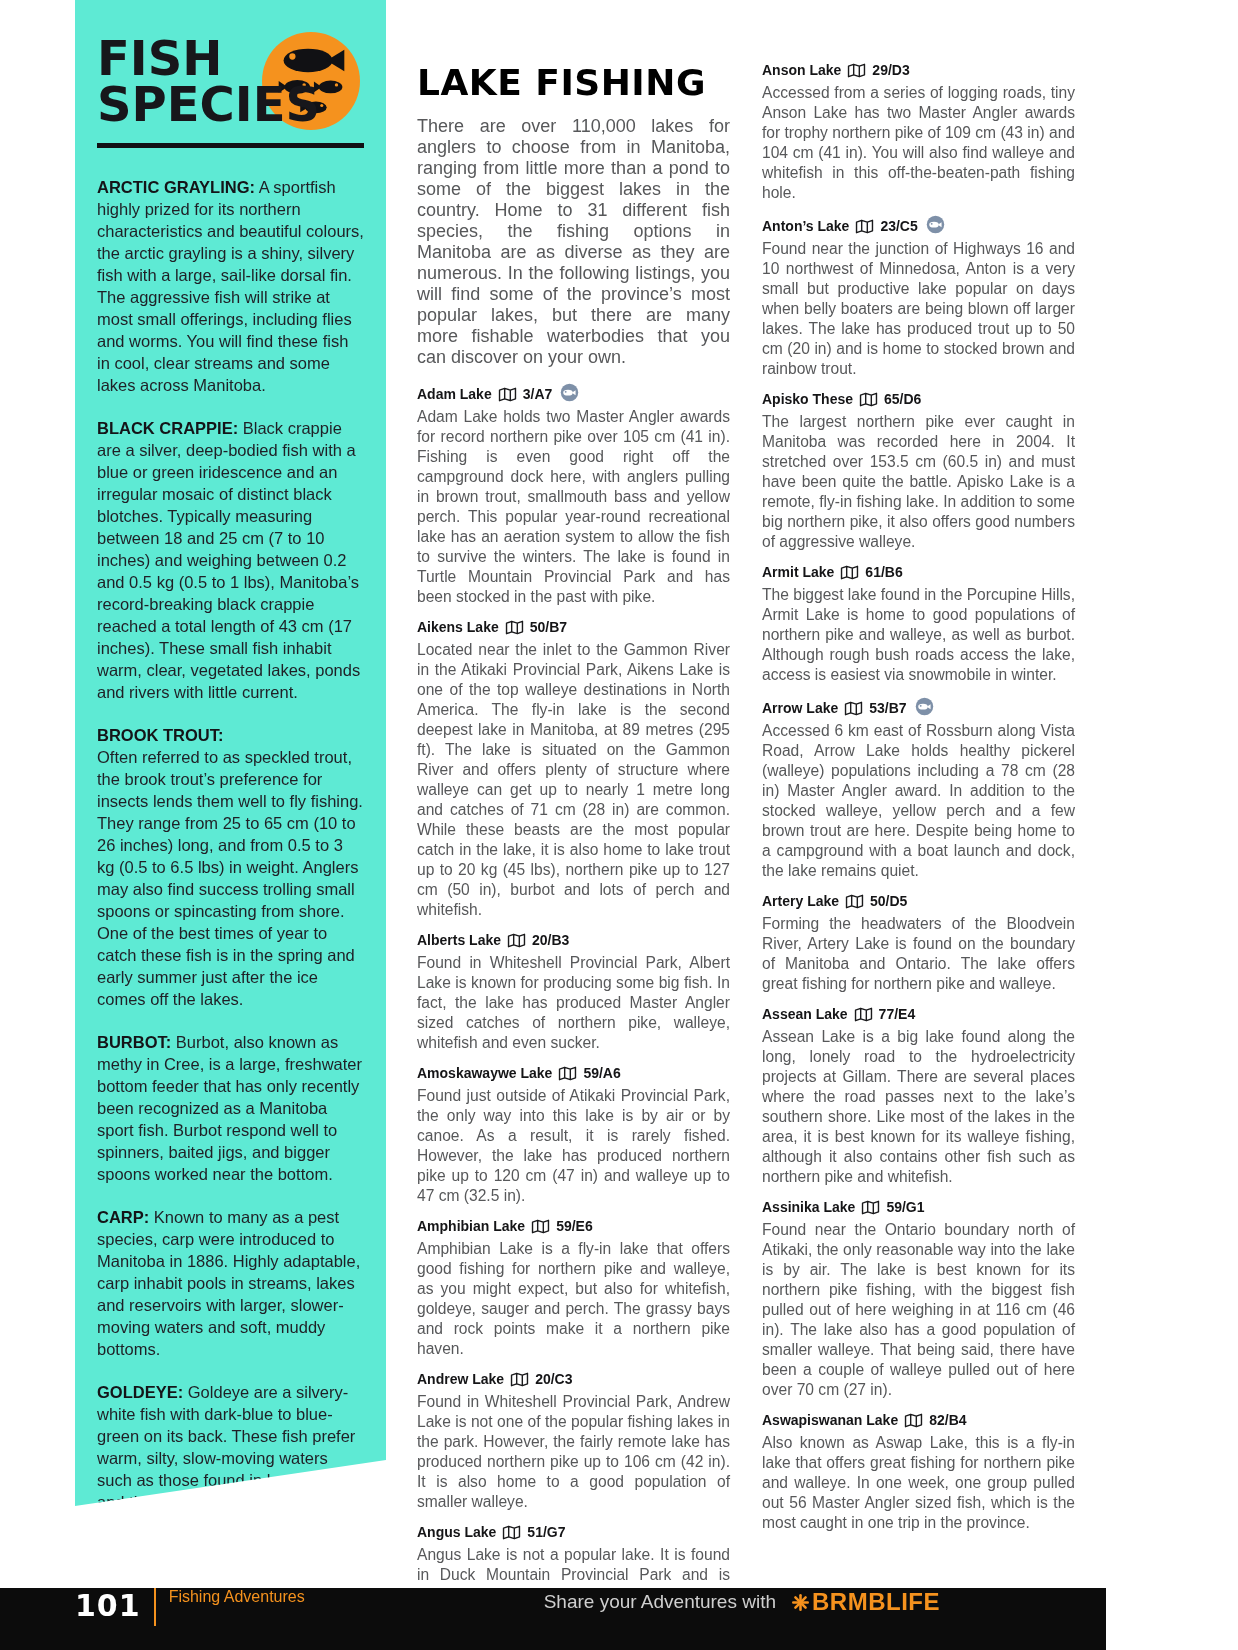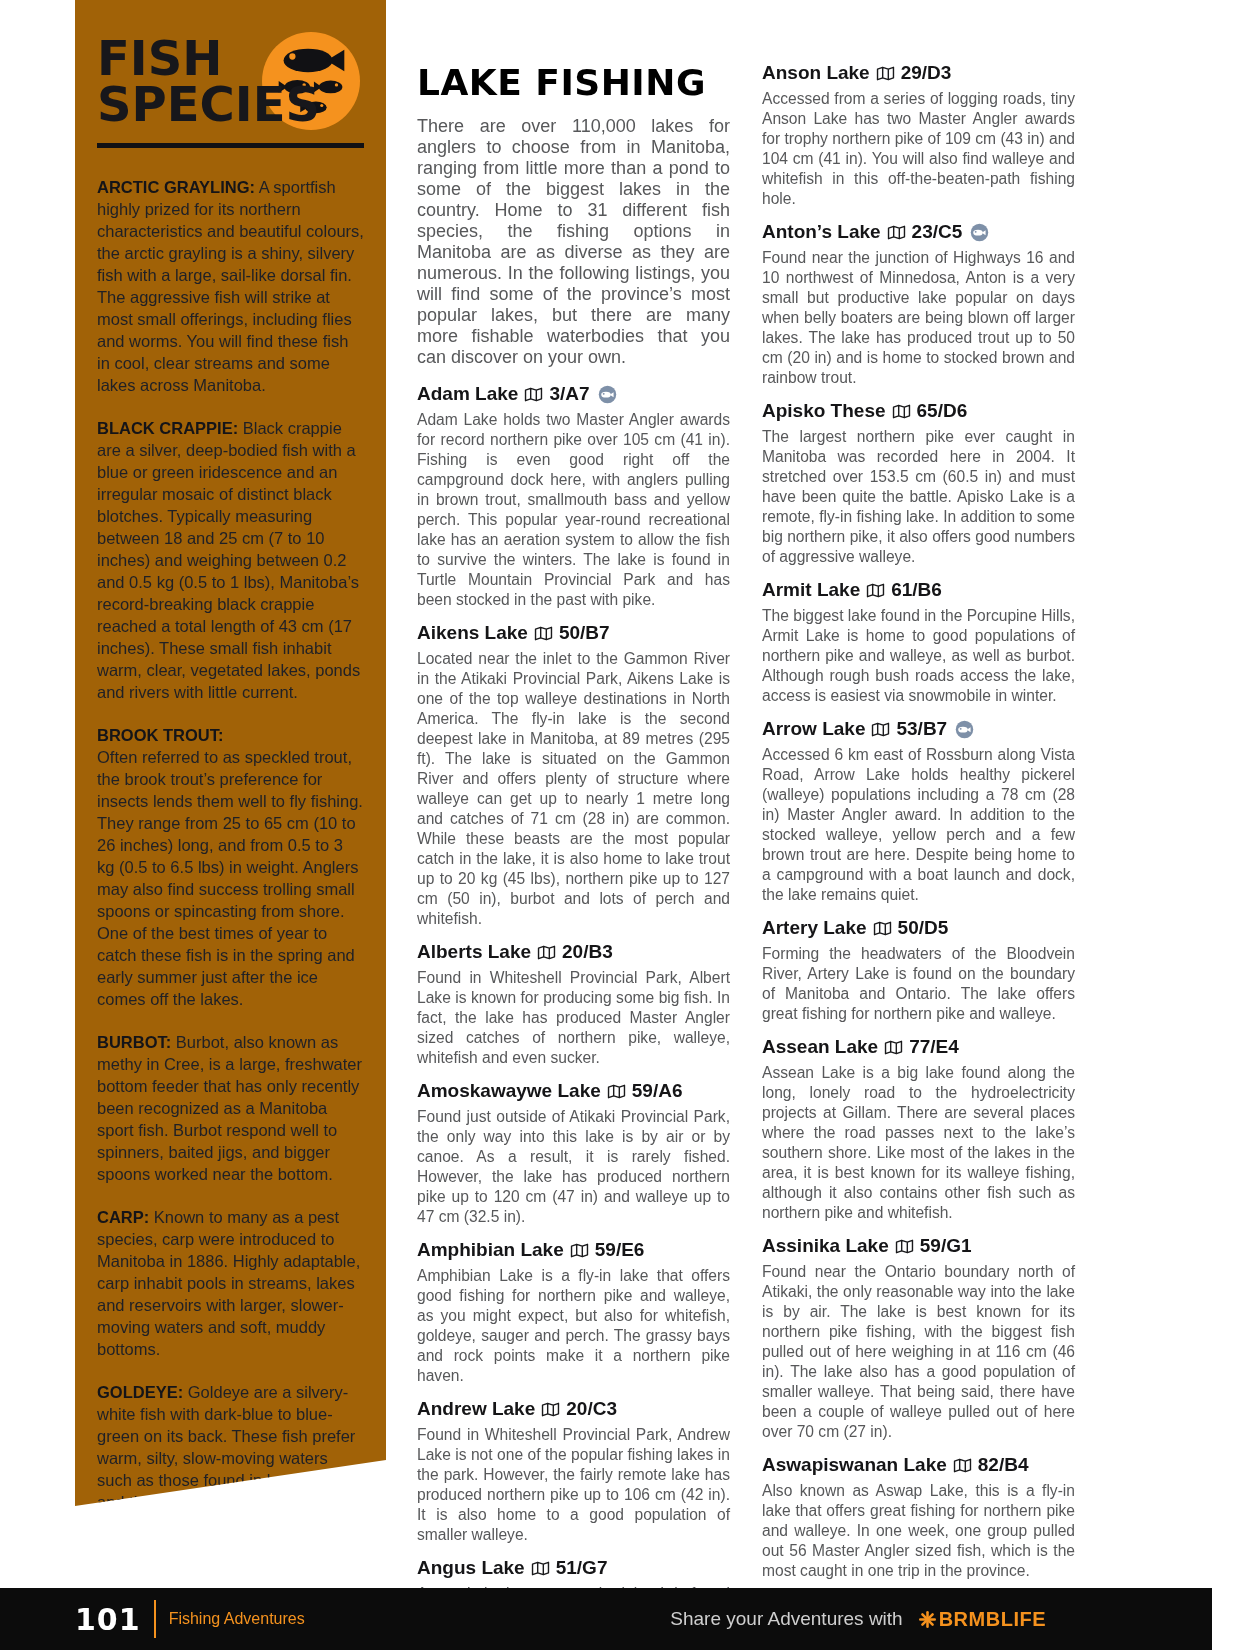--- a/index.html
+++ b/index.html
@@ -6,21 +6,21 @@
   html,body { width:1238px; height:1650px; }
   body {
     position:relative; background:#ffffff; overflow:hidden;
     font-family:"Liberation Sans", sans-serif;
   }
   .page { position:absolute; inset:0; }
 
   
   .sidebar {
     position:absolute; left:75px; top:0; width:311px; height:1506px;
-    background:#a16207;
+    background:#5eead4;
     clip-path:polygon(0 0, 100% 0, 100% calc(100% - 46px), 0 100%);
     padding:30px 22px 0 22px;
   }
   .logo { position:relative; margin-top:6px; }
   .logo-badge { position:absolute; top:-4px; right:4px; width:98px; height:98px; z-index:0; }
   .logo-text {
     position:relative; z-index:1;
     font-family:"DejaVu Sans", sans-serif;
     font-weight:bold; color:#17171b;
     font-size:48px; line-height:0.95; letter-spacing:0px;
@@ -44,47 +44,47 @@
     color:#000000; font-size:36px; font-weight:bold; letter-spacing:0.5px;
     margin-bottom:13px;
   }
   .intro {
     font-size:18px; line-height:21px; color:#57585a;
     text-align:justify; margin-bottom:15px;
   }
 
   .lake { margin-bottom:12px; }
   .lake-head {
-    display:flex; align-items:center; gap:6px;
-    font-size:19px; font-weight:bold; color:#151517; margin-bottom:5px;
+    display:flex; align-items:flex-end; gap:6px;
+    font-size:14px; font-weight:bold; color:#151517; margin-bottom:5px;
     white-space:nowrap;
   }
   .map-icon { width:19px; height:15px; flex:0 0 auto; margin-top:1px; }
   .fish-icon { width:19px; height:19px; flex:0 0 auto; margin-left:2px; }
   .lake-text {
     font-size:15.6px; line-height:20px; color:#57585a; text-align:justify;
   }
 
   
   .footer {
-    position:absolute; left:0; bottom:0; width:1212px; height:62px;
-    background:#0c0c0c; display:flex; align-items:center;
+    position:absolute; left:0; bottom:0; width:1106px; height:62px;
+    background:#0c0c0c; display:flex; align-items:flex-start;
     padding-left:75px; padding-right:166px;
   }
   .page-num {
     font-family:"DejaVu Sans", sans-serif;
     color:#ffffff; font-size:30px; font-weight:bold; letter-spacing:1px;
   }
   .footer-divider { width:2px; height:38px; background:#f5921e; margin:0 13px; }
   .footer-title { color:#f5921e; font-size:16px; }
   .footer-right {
     margin-left:auto; display:flex; align-items:center; gap:16px;
     color:#cfcfcf; font-size:19px;
   }
-  .brand { display:flex; align-items:center; gap:3px; color:#f5921e; font-weight:bold; font-size:20px; letter-spacing:0.5px; }
+  .brand { display:flex; align-items:center; gap:3px; color:#f5921e; font-weight:bold; font-size:24px; letter-spacing:0.5px; }
   .burst { width:17px; height:17px; }
 </style>
 </head>
 <body>
 
 <div class="page">
 
   <aside class="sidebar">
     <div class="logo">
       <div class="logo-badge">

